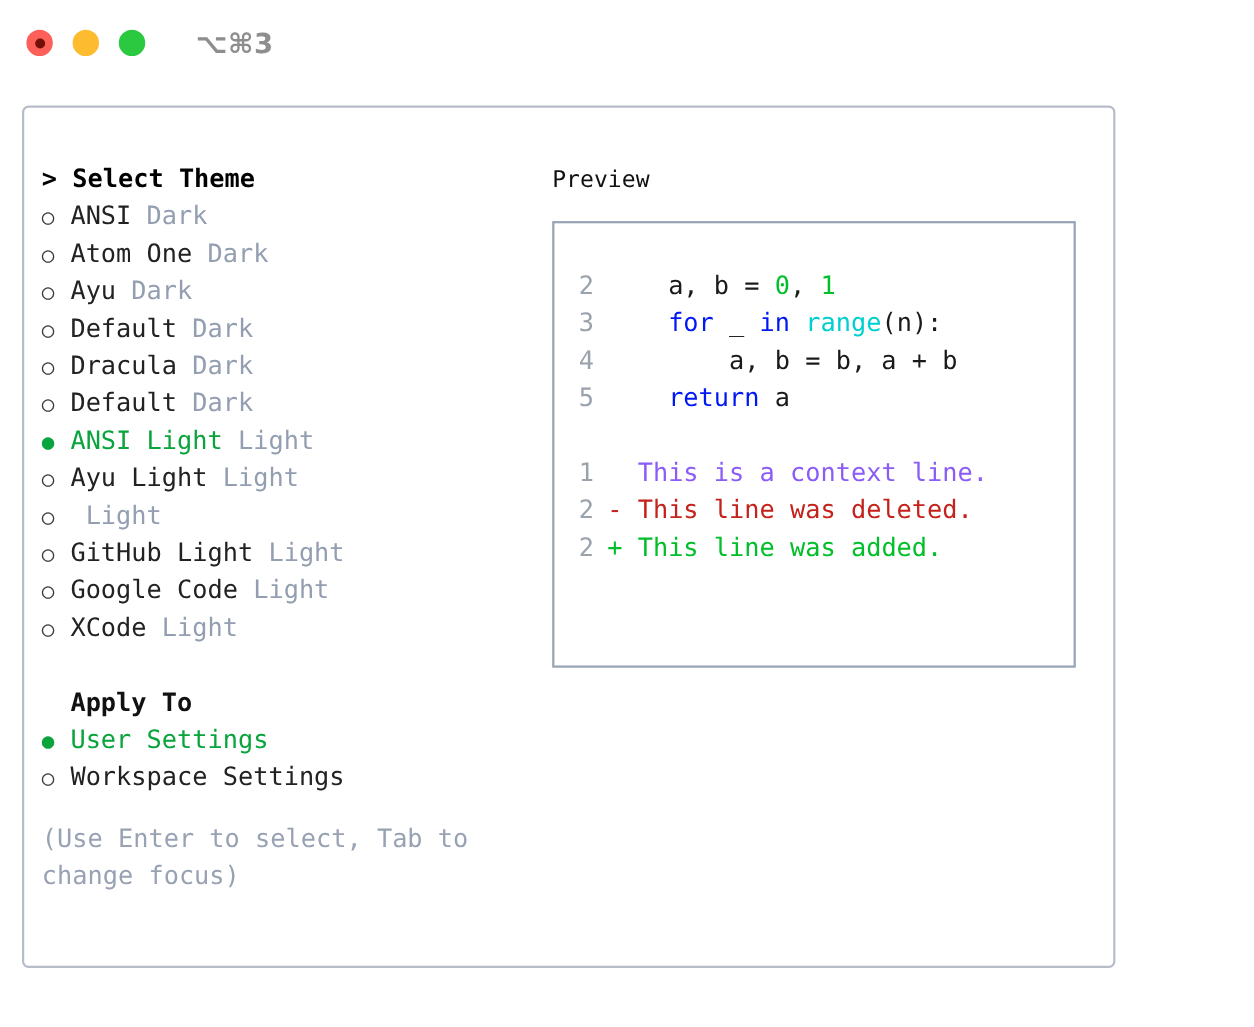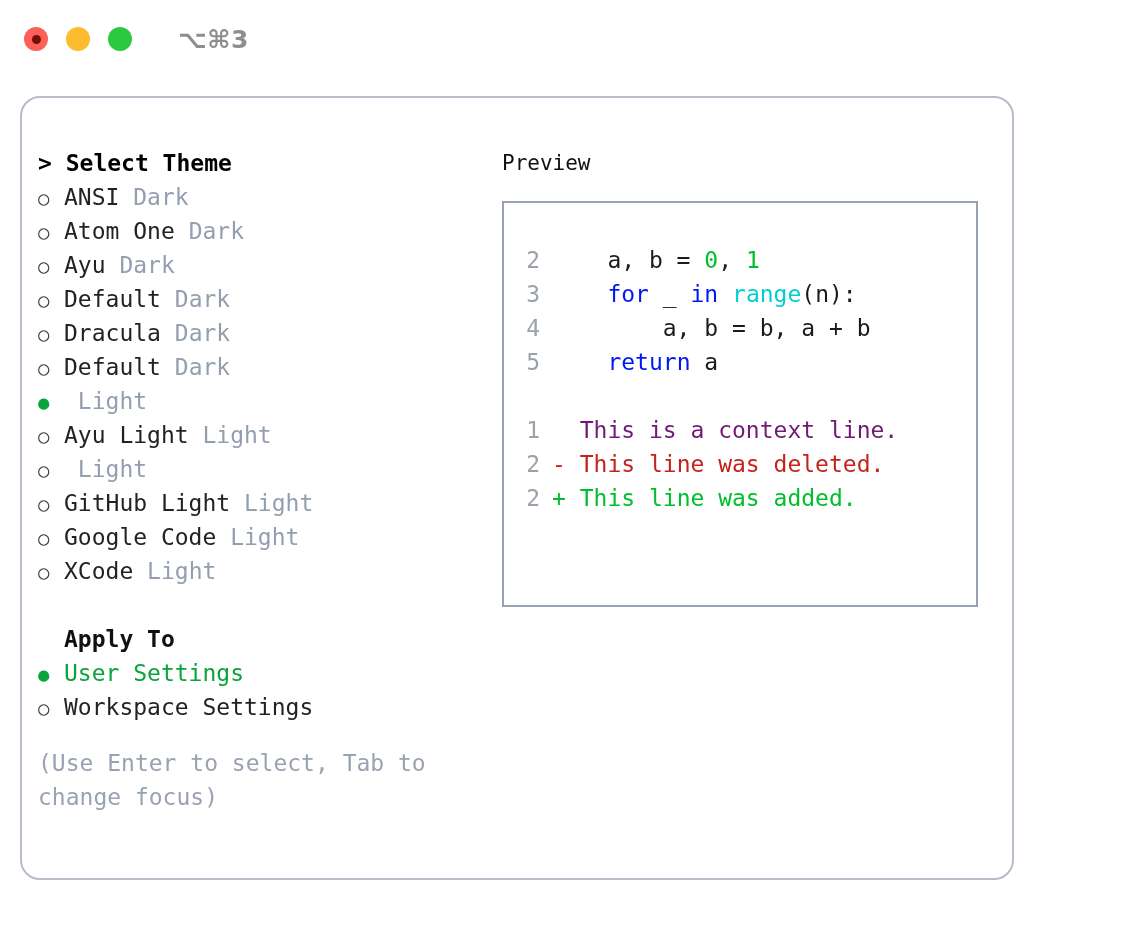--- a/index.html
+++ b/index.html
@@ -68,21 +68,21 @@
   }
 
   
   .panel {
     position: absolute;
     left: 20px;
     top: 96px;
     width: 994px;
     height: 784px;
     border: 2px solid #b6bdc9;
-    border-radius: 20px;
+    border-radius: 6px;
     box-sizing: border-box;
     background: #ffffff;
   }
 
   .panel-inner {
     position: absolute;
     left: 0; top: 0;
     width: 990px;
     height: 780px;
   }
@@ -187,21 +187,21 @@
     text-align: right;
     margin-right: 12px;
   }
   .kw   { color: #0019f4; }
   .num  { color: #00bf2a; }
   .fn   { color: #00cfd1; }
   .plain{ color: #1a1a1a; }
 
   .code-gap { height: 34px; }
 
-  .diff-ctx { color: #701a75; }
+  .diff-ctx { color: #8b5cf6; }
   .diff-del { color: #c4221b; }
   .diff-add { color: #00bf2a; }
 </style>
 </head>
 <body>
 
 <div class="screen">
 
   <div class="titlebar">
     <div class="dots">
@@ -221,21 +221,21 @@
 
         <div class="section-title">&gt; Select Theme</div>
 
         <div id="theme-list">
             <div class="opt"><span class="marker">○</span><span class="opt-label">ANSI</span><span class="opt-badge"> Dark</span></div>
             <div class="opt"><span class="marker">○</span><span class="opt-label">Atom One</span><span class="opt-badge"> Dark</span></div>
             <div class="opt"><span class="marker">○</span><span class="opt-label">Ayu</span><span class="opt-badge"> Dark</span></div>
             <div class="opt"><span class="marker">○</span><span class="opt-label">Default</span><span class="opt-badge"> Dark</span></div>
             <div class="opt"><span class="marker">○</span><span class="opt-label">Dracula</span><span class="opt-badge"> Dark</span></div>
             <div class="opt"><span class="marker">○</span><span class="opt-label">Default</span><span class="opt-badge"> Dark</span></div>
-            <div class="opt selected"><span class="marker">●</span><span class="opt-badge"> Light</span></div>
+            <div class="opt selected"><span class="marker">●</span><span class="opt-label">ANSI Light</span><span class="opt-badge"> Light</span></div>
             <div class="opt"><span class="marker">○</span><span class="opt-label">Ayu Light</span><span class="opt-badge"> Light</span></div>
             <div class="opt"><span class="marker">○</span><span class="opt-badge"> Light</span></div>
             <div class="opt"><span class="marker">○</span><span class="opt-label">GitHub Light</span><span class="opt-badge"> Light</span></div>
             <div class="opt"><span class="marker">○</span><span class="opt-label">Google Code</span><span class="opt-badge"> Light</span></div>
             <div class="opt"><span class="marker">○</span><span class="opt-label">XCode</span><span class="opt-badge"> Light</span></div>
           </div>
 
         <div class="spacer-md"></div>
 
         <div class="section-title-plain"><span style="display:inline-block;width:26px"></span><span>Apply To</span></div>

